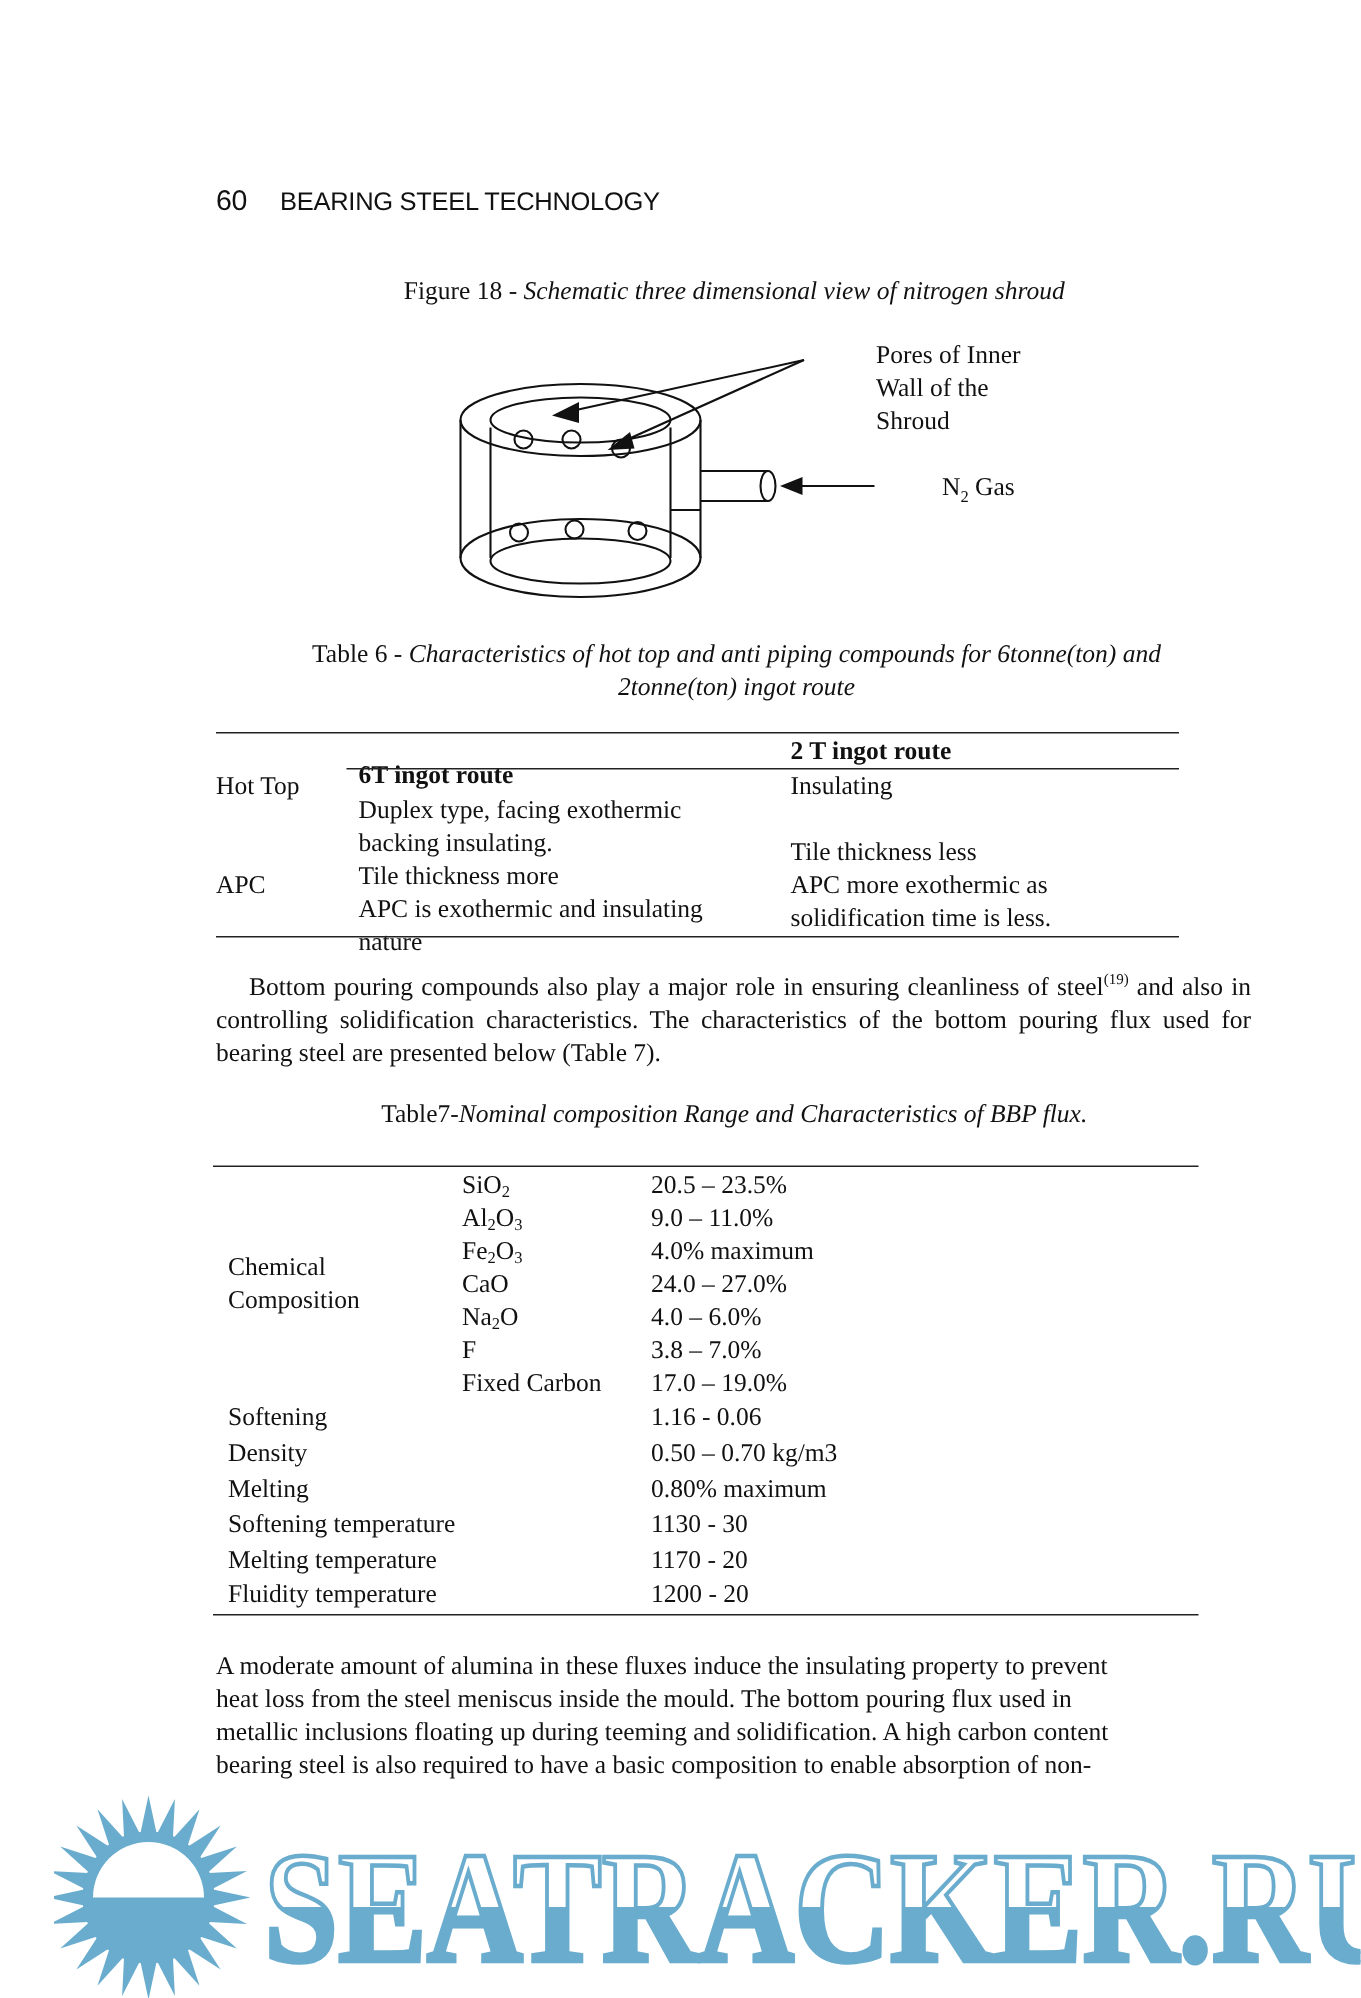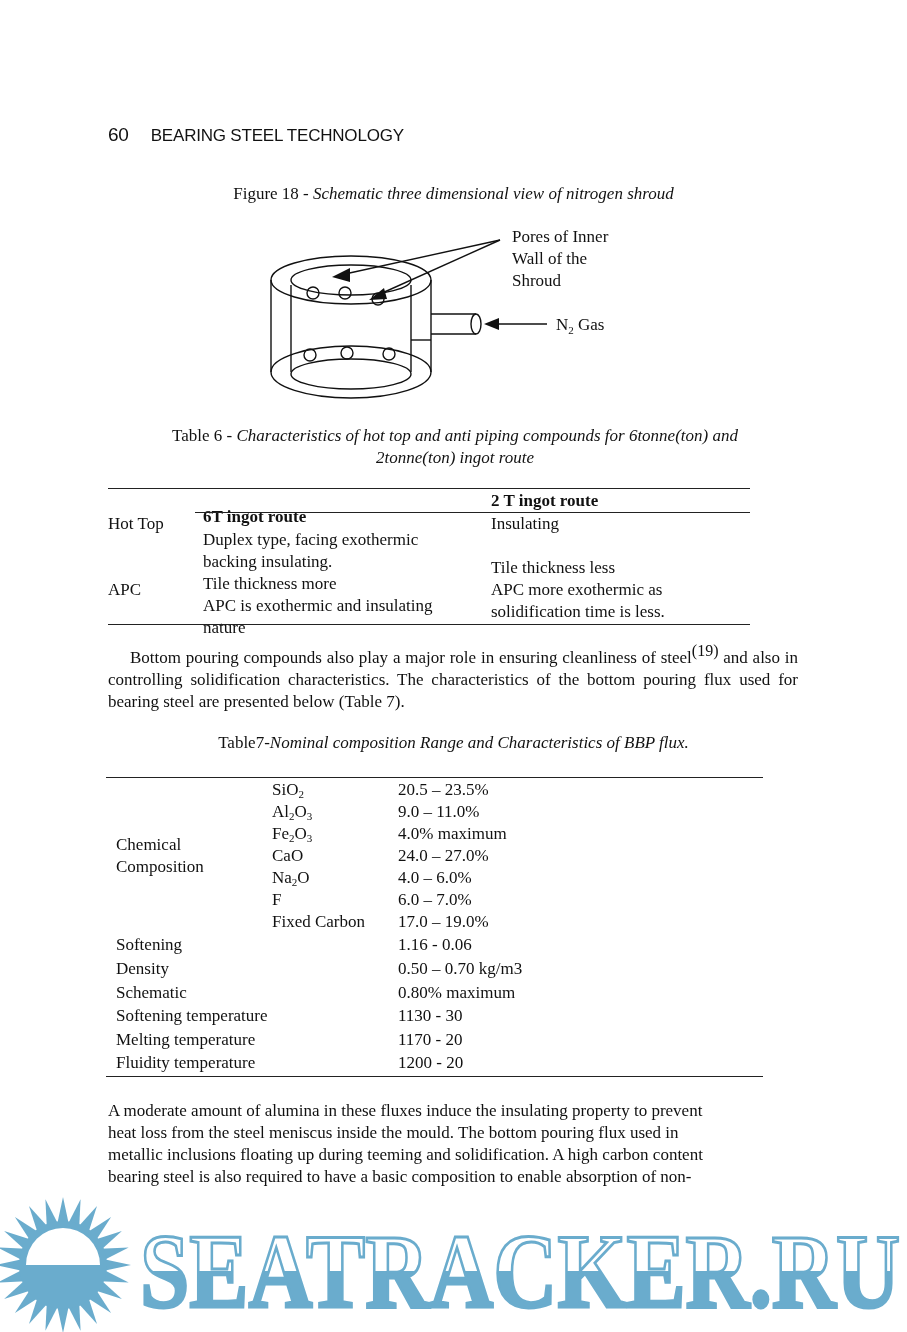--- a/index.html
+++ b/index.html
@@ -1,41 +1,41 @@
 <!DOCTYPE html>
 <html><head>
 <meta charset="utf-8">
 <style>
   html, body { margin: 0; padding: 0; background: #ffffff; }
   body {
     width: 907px; height: 1332px; position: relative; overflow: hidden;
     font-family: "Liberation Serif", "DejaVu Serif", serif; color: #111;
   }
-  .abs { position: absolute; }
+  .abs { position: absolute; margin-left: 36px; }
   .runhead {
     left: 108px; top: 124px; font-family: "Liberation Sans", "DejaVu Sans", sans-serif;
     font-size: 17px; letter-spacing: -0.2px; display: flex; gap: 22px; align-items: baseline;
   }
   .runhead .pg { font-size: 19px; }
   .caption { font-size: 17px; text-align: center; line-height: 22px; }
   .caption i { font-style: italic; }
   .fig-cap { left: 0; width: 907px; top: 183px; }
   .fig { left: 270px; top: 222px; width: 380px; height: 195px; }
   .fig-label { font-size: 17px; line-height: 22px; }
   .t6-cap { left: 100px; width: 710px; top: 425px; }
   .t6 { left: 108px; top: 487px; width: 642px; font-size: 17px; line-height: 22px; }
   .t6 .rule { position: absolute; height: 1px; background: #222; }
   .t6 .row { position: absolute; }
   .t6 .c0 { position: absolute; left: 0; }
   .t6 .c1 { position: absolute; left: 95px; margin-top: 16px; }
   .t6 .c2 { position: absolute; left: 383px; }
   .t6 b { font-weight: bold; }
   .para { left: 108px; width: 690px; font-size: 17px; line-height: 22px; text-align: justify; }
   .para .indent { display: inline-block; width: 22px; }
-  .para sup { font-size: 16px; vertical-align: 7px; line-height: 0; }
+  .para sup { font-size: 10px; vertical-align: 7px; line-height: 0; }
   .t7-cap { left: 0; width: 907px; top: 732px; }
   .t7 { left: 106px; top: 777px; width: 657px; font-size: 17px; line-height: 22px; }
   .t7 .rule { position: absolute; left: 0; width: 657px; height: 1px; background: #222; }
   .t7 .cell { position: absolute; white-space: nowrap; }
   .t7 sub { font-size: 11px; vertical-align: -3px; line-height: 0; }
   .watermark { left: 0; top: 1195px; width: 907px; height: 137px; }
 </style>
 </head>
 <body>
 
@@ -165,32 +165,32 @@
   <div class="cell" style="left:166px; top:46px;"><span>Fe</span><sub>2</sub><span>O</span><sub>3</sub></div>
   <div class="cell" style="left:292px; top:46px;">4.0% maximum</div>
 
   <div class="cell" style="left:166px; top:68px;">CaO</div>
   <div class="cell" style="left:292px; top:68px;">24.0 – 27.0%</div>
 
   <div class="cell" style="left:166px; top:90px;"><span>Na</span><sub>2</sub><span>O</span></div>
   <div class="cell" style="left:292px; top:90px;">4.0 – 6.0%</div>
 
   <div class="cell" style="left:166px; top:112px;">F</div>
-  <div class="cell" style="left:292px; top:112px;">6.0 – 7.0%</div>
+  <div class="cell" style="left:292px; top:112px;">3.8 – 7.0%</div>
 
   <div class="cell" style="left:166px; top:134px;">Fixed Carbon</div>
   <div class="cell" style="left:292px; top:134px;">17.0 – 19.0%</div>
 
   <div class="cell" style="left:10px; top:157px;">Softening</div>
   <div class="cell" style="left:292px; top:157px;">1.16 - 0.06</div>
 
   <div class="cell" style="left:10px; top:181px;">Density</div>
   <div class="cell" style="left:292px; top:181px;">0.50 – 0.70 kg/m3</div>
 
-  <div class="cell" style="left:10px; top:205px;">Schematic</div>
+  <div class="cell" style="left:10px; top:205px;">Melting</div>
   <div class="cell" style="left:292px; top:205px;">0.80% maximum</div>
 
   <div class="cell" style="left:10px; top:228px;">Softening temperature</div>
   <div class="cell" style="left:292px; top:228px;">1130 - 30</div>
 
   <div class="cell" style="left:10px; top:252px;">Melting temperature</div>
   <div class="cell" style="left:292px; top:252px;">1170 - 20</div>
 
   <div class="cell" style="left:10px; top:275px;">Fluidity temperature</div>
   <div class="cell" style="left:292px; top:275px;text-align:center;">1200 - 20</div>

